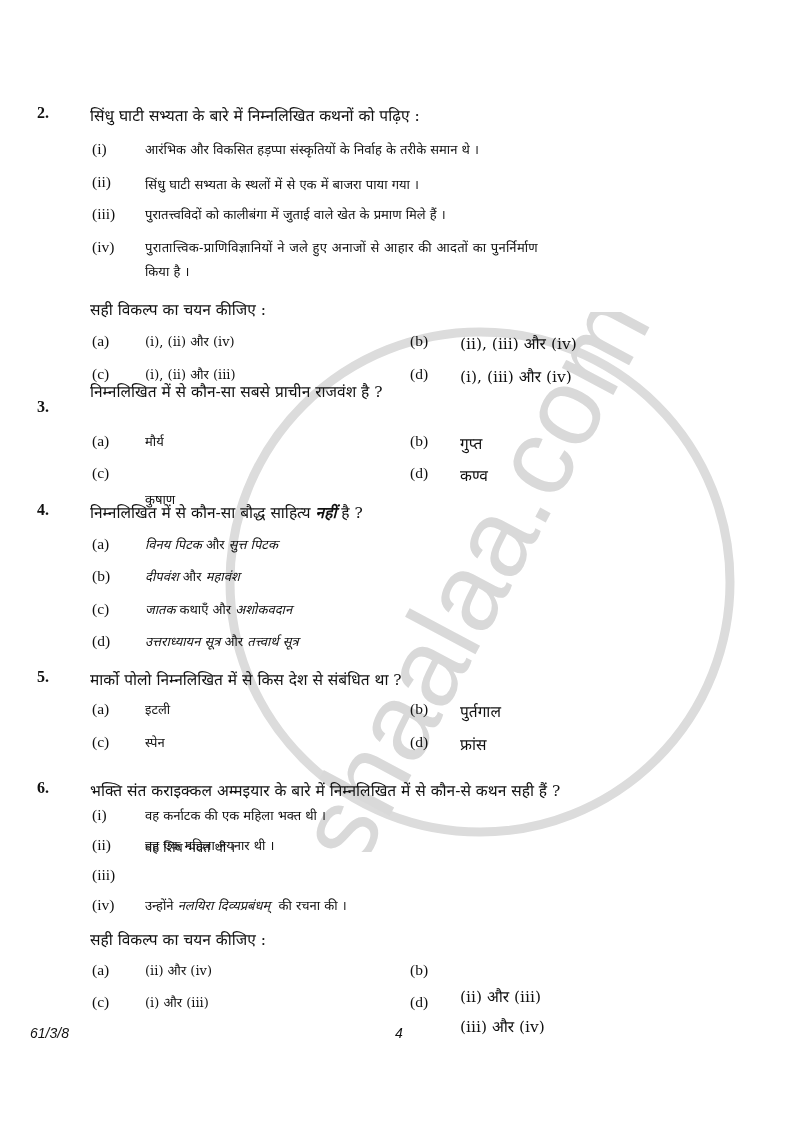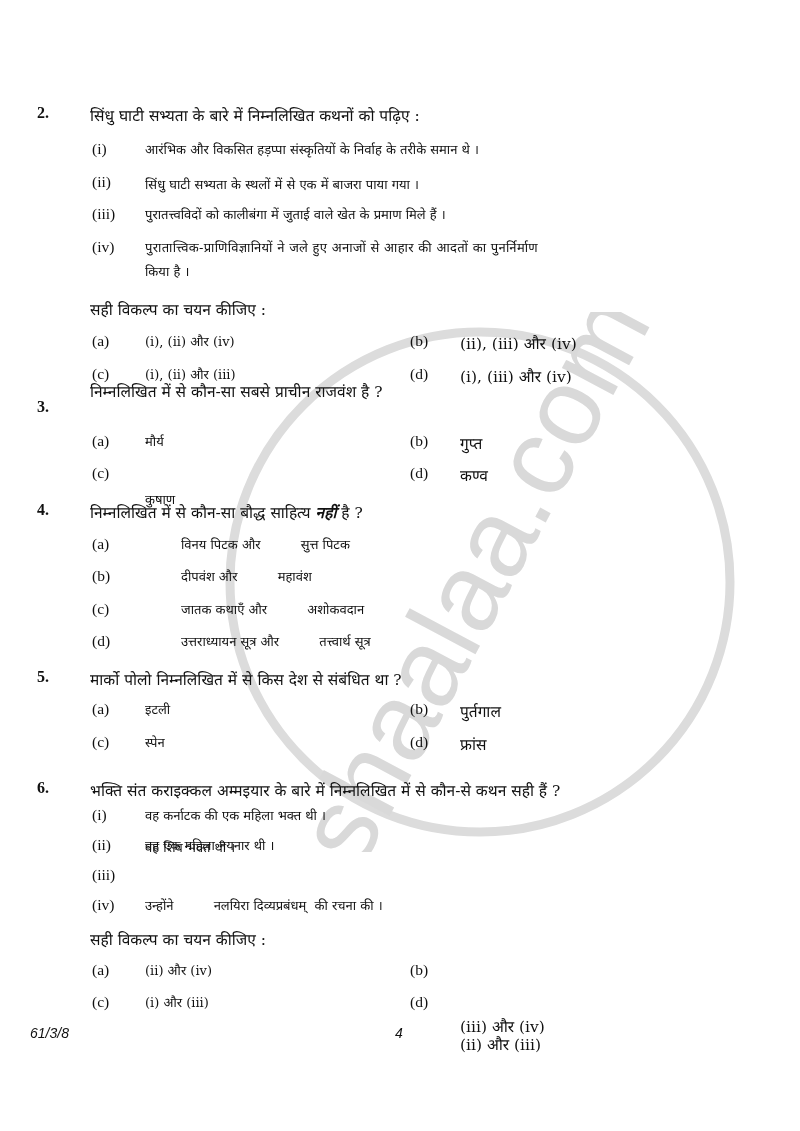--- a/index.html
+++ b/index.html
@@ -6,21 +6,21 @@
   body{width:800px;height:1131px;position:relative;overflow:hidden;font-family:"DejaVu Serif","Liberation Serif",serif;color:#111;}
   .page{position:absolute;left:0;top:0;width:800px;height:1131px;}
   .watermark{position:absolute;left:210px;top:312px;width:540px;height:540px;pointer-events:none;}
   .q{position:absolute;left:0;width:800px;}
   .qnum{position:absolute;left:37px;font-weight:bold;font-size:16px;font-family:"Liberation Serif",serif;}
   .qtext{position:absolute;left:90px;font-size:15.5px;white-space:nowrap;}
   .lbl{position:absolute;left:92px;font-size:15.5px;font-family:"Liberation Serif",serif;}
   .txt{position:absolute;left:145px;font-size:13px;white-space:nowrap;}
   .lbl2{position:absolute;left:410px;font-size:15.5px;font-family:"Liberation Serif",serif;}
   .txt2{position:absolute;left:460px;font-size:15.5px;white-space:nowrap;}
-  .it{margin-left:36px;}
+  .it{font-style:italic;}
   .bi{font-style:italic;font-weight:bold;}
   .footer-code{position:absolute;left:30px;top:1025px;font-style:italic;font-size:14px;font-family:"Liberation Sans",sans-serif;}
   .footer-page{position:absolute;left:395px;top:1025px;font-style:italic;font-size:14px;font-family:"Liberation Sans",sans-serif;}
   .visit{position:absolute;left:2px;top:1095px;font-size:17px;font-family:"Liberation Sans",sans-serif;color:#222;}
 </style>
 </head>
 <body>
 
 <div class="page">
 
@@ -129,19 +129,19 @@
     <span class="qtext" style="top:928px">सही विकल्प का चयन कीजिए :</span>
 
     <span class="lbl" style="top:961px">(a)</span>
     <span class="txt" style="top:961px">(ii) और (iv)</span>
     <span class="lbl2" style="top:961px">(b)</span>
     <span class="txt2" style="top:1015px">(iii) और (iv)</span>
 
     <span class="lbl" style="top:993px">(c)</span>
     <span class="txt" style="top:993px">(i) और (iii)</span>
     <span class="lbl2" style="top:993px">(d)</span>
-    <span class="txt2" style="top:1033px">(ii) और (iii)</span>
+    <span class="txt2" style="top:985px">(ii) और (iii)</span>
   </div>
 
   <span class="footer-code">61/3/8</span>
   <span class="footer-page">4</span>
 
 </div>
 
 </body></html>

